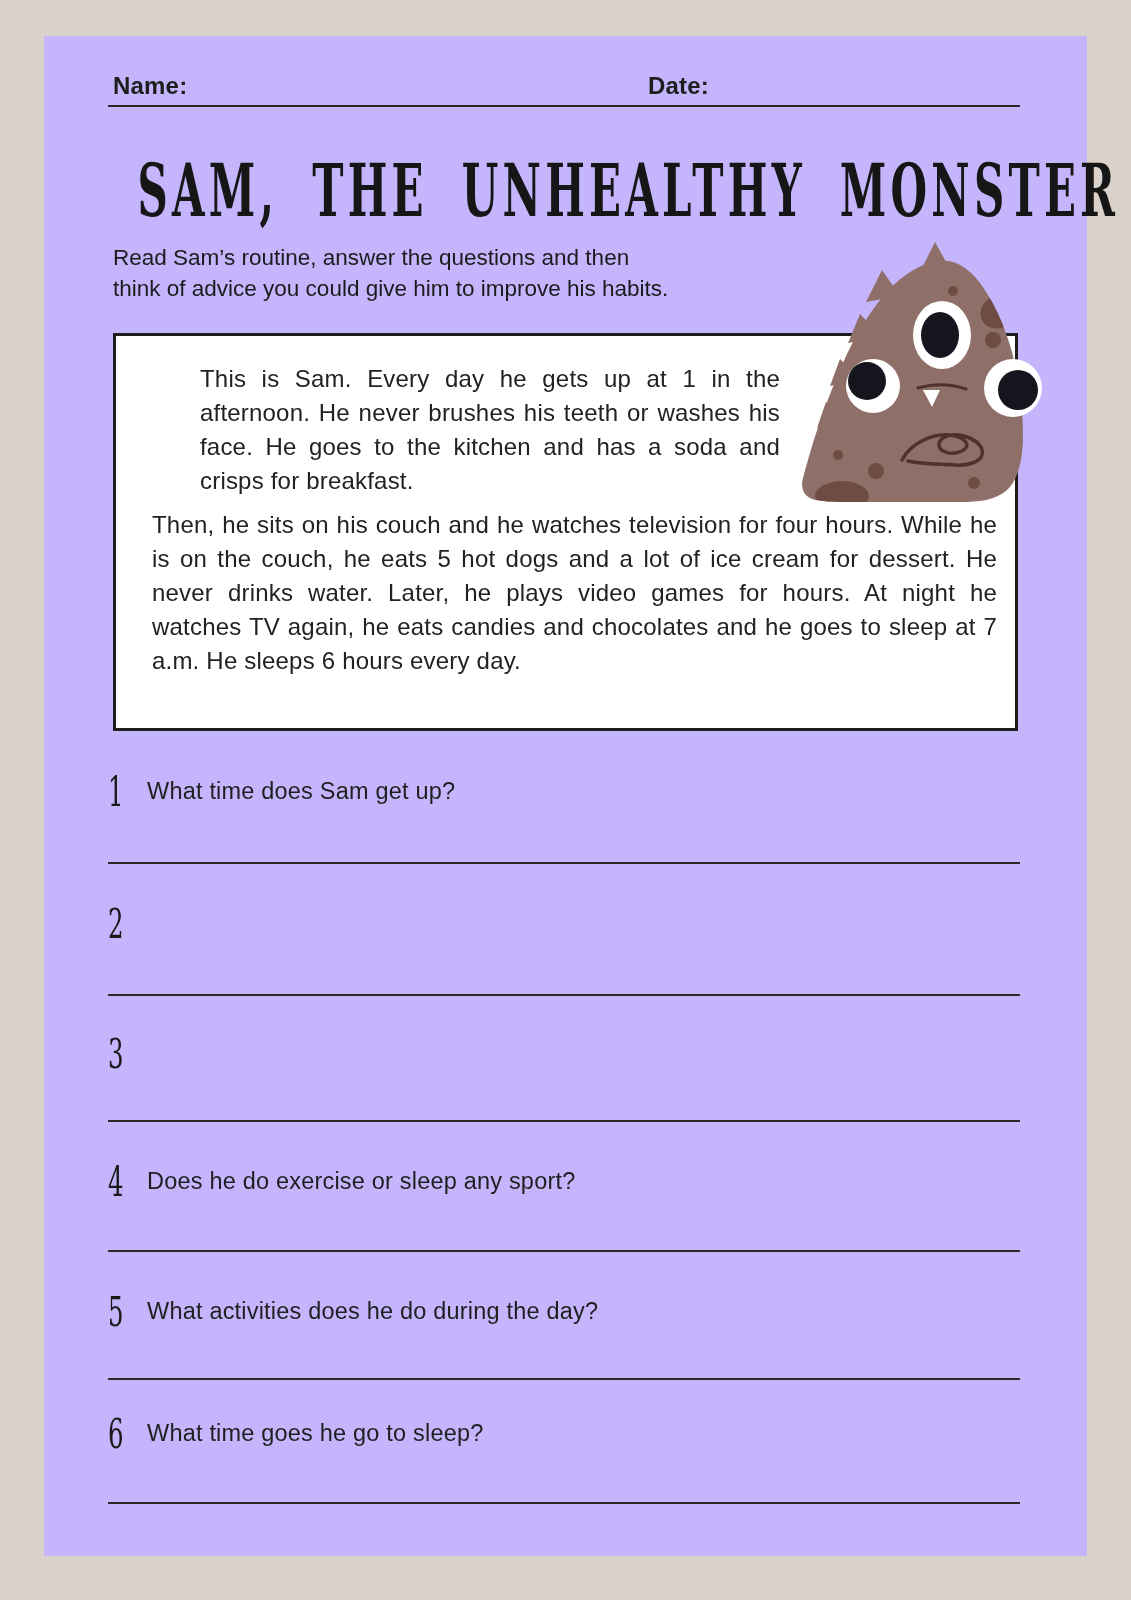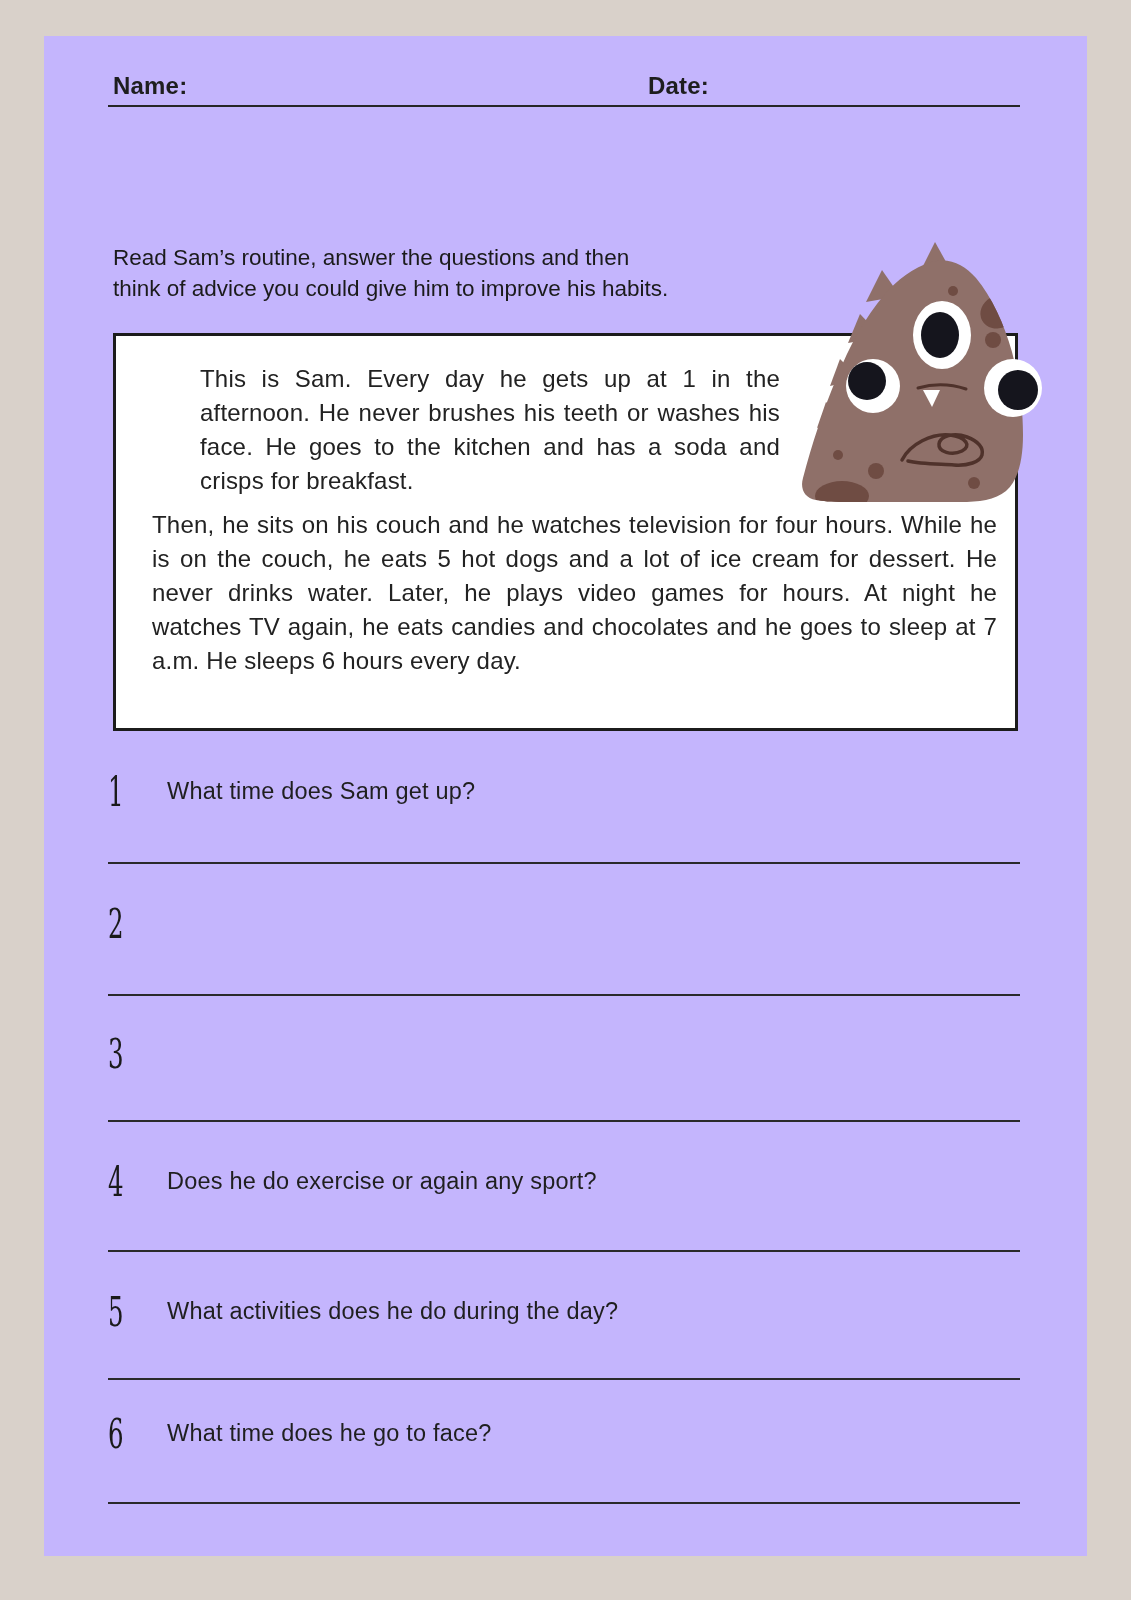--- a/index.html
+++ b/index.html
@@ -59,32 +59,35 @@
   .q-row {
     position:absolute; left:64px; display:flex; align-items:center; gap:15px;
     height:34px;
   }
   .q-num {
     display:inline-block;
     font-family:"DejaVu Serif", serif; font-size:34px; font-weight:400;
     transform:scale(0.72,1.22); transform-origin:left center;
     color:#1a1a1a; width:24px;
   }
-  .q-text { font-size:23.5px; color:#1f1f1f; letter-spacing:.2px;margin-left:20px; }
+  .q-text { font-size:23.5px; color:#1f1f1f; letter-spacing:.2px; }
   .answer-line { position:absolute; left:64px; width:912px; height:2px; background:#2a2a2a; }
 </style>
 </head>
 <body style="background: rgb(217, 209, 202); color: rgb(30, 30, 30);">
 
 <div class="page" style="background: #c4b5fd;">
 
   <span class="abs field-label" style="left:69px; top:36px;">Name:</span>
   <span class="abs field-label" style="left:604px; top:36px;text-align:right;">Date:</span>
   <div class="rule" style="left:64px; top:69px; width:912px;"></div>
 
+  <div class="title-outer">
+    <span class="title-inner">SAM, THE UNHEALTHY MONSTER</span>
+  </div>
 
   <div class="instructions">
     <div>Read Sam’s routine, answer the questions and then</div>
     <div>think of advice you could give him to improve his habits.</div>
   </div>
 
   <div class="passage-box"></div>
   <p class="passage-p p1">This is Sam. Every day he gets up at 1 in the afternoon. He never brushes his teeth or washes his face. He goes to the kitchen and has a soda and crisps for breakfast.</p>
   <p class="passage-p p2">Then, he sits on his couch and he watches television for four hours. While he is on the couch, he eats 5 hot dogs and a lot of ice cream for dessert. He never drinks water. Later, he plays video games for hours. At night he watches TV again, he eats candies and chocolates and he goes to sleep at 7 a.m. He sleeps 6 hours every day.</p>
 
@@ -142,29 +145,29 @@
   </div>
   <div class="answer-line" style="top:958px;"></div>
 
   <div class="q-row" style="top:1000px;">
     <span class="q-num">3</span>
   </div>
   <div class="answer-line" style="top:1084px;"></div>
 
   <div class="q-row" style="top:1128px;">
     <span class="q-num">4</span>
-    <span class="q-text">Does he do exercise or again any sport?</span>
+    <span class="q-text">Does he do exercise or sleep any sport?</span>
   </div>
   <div class="answer-line" style="top:1214px;"></div>
 
   <div class="q-row" style="top:1258px;">
     <span class="q-num">5</span>
     <span class="q-text">What activities does he do during the day?</span>
   </div>
   <div class="answer-line" style="top:1342px;"></div>
 
   <div class="q-row" style="top:1380px;">
     <span class="q-num">6</span>
-    <span class="q-text">What time does he go to face?</span>
+    <span class="q-text">What time goes he go to sleep?</span>
   </div>
   <div class="answer-line" style="top:1466px;"></div>
 
 </div>
 
 </body></html>

